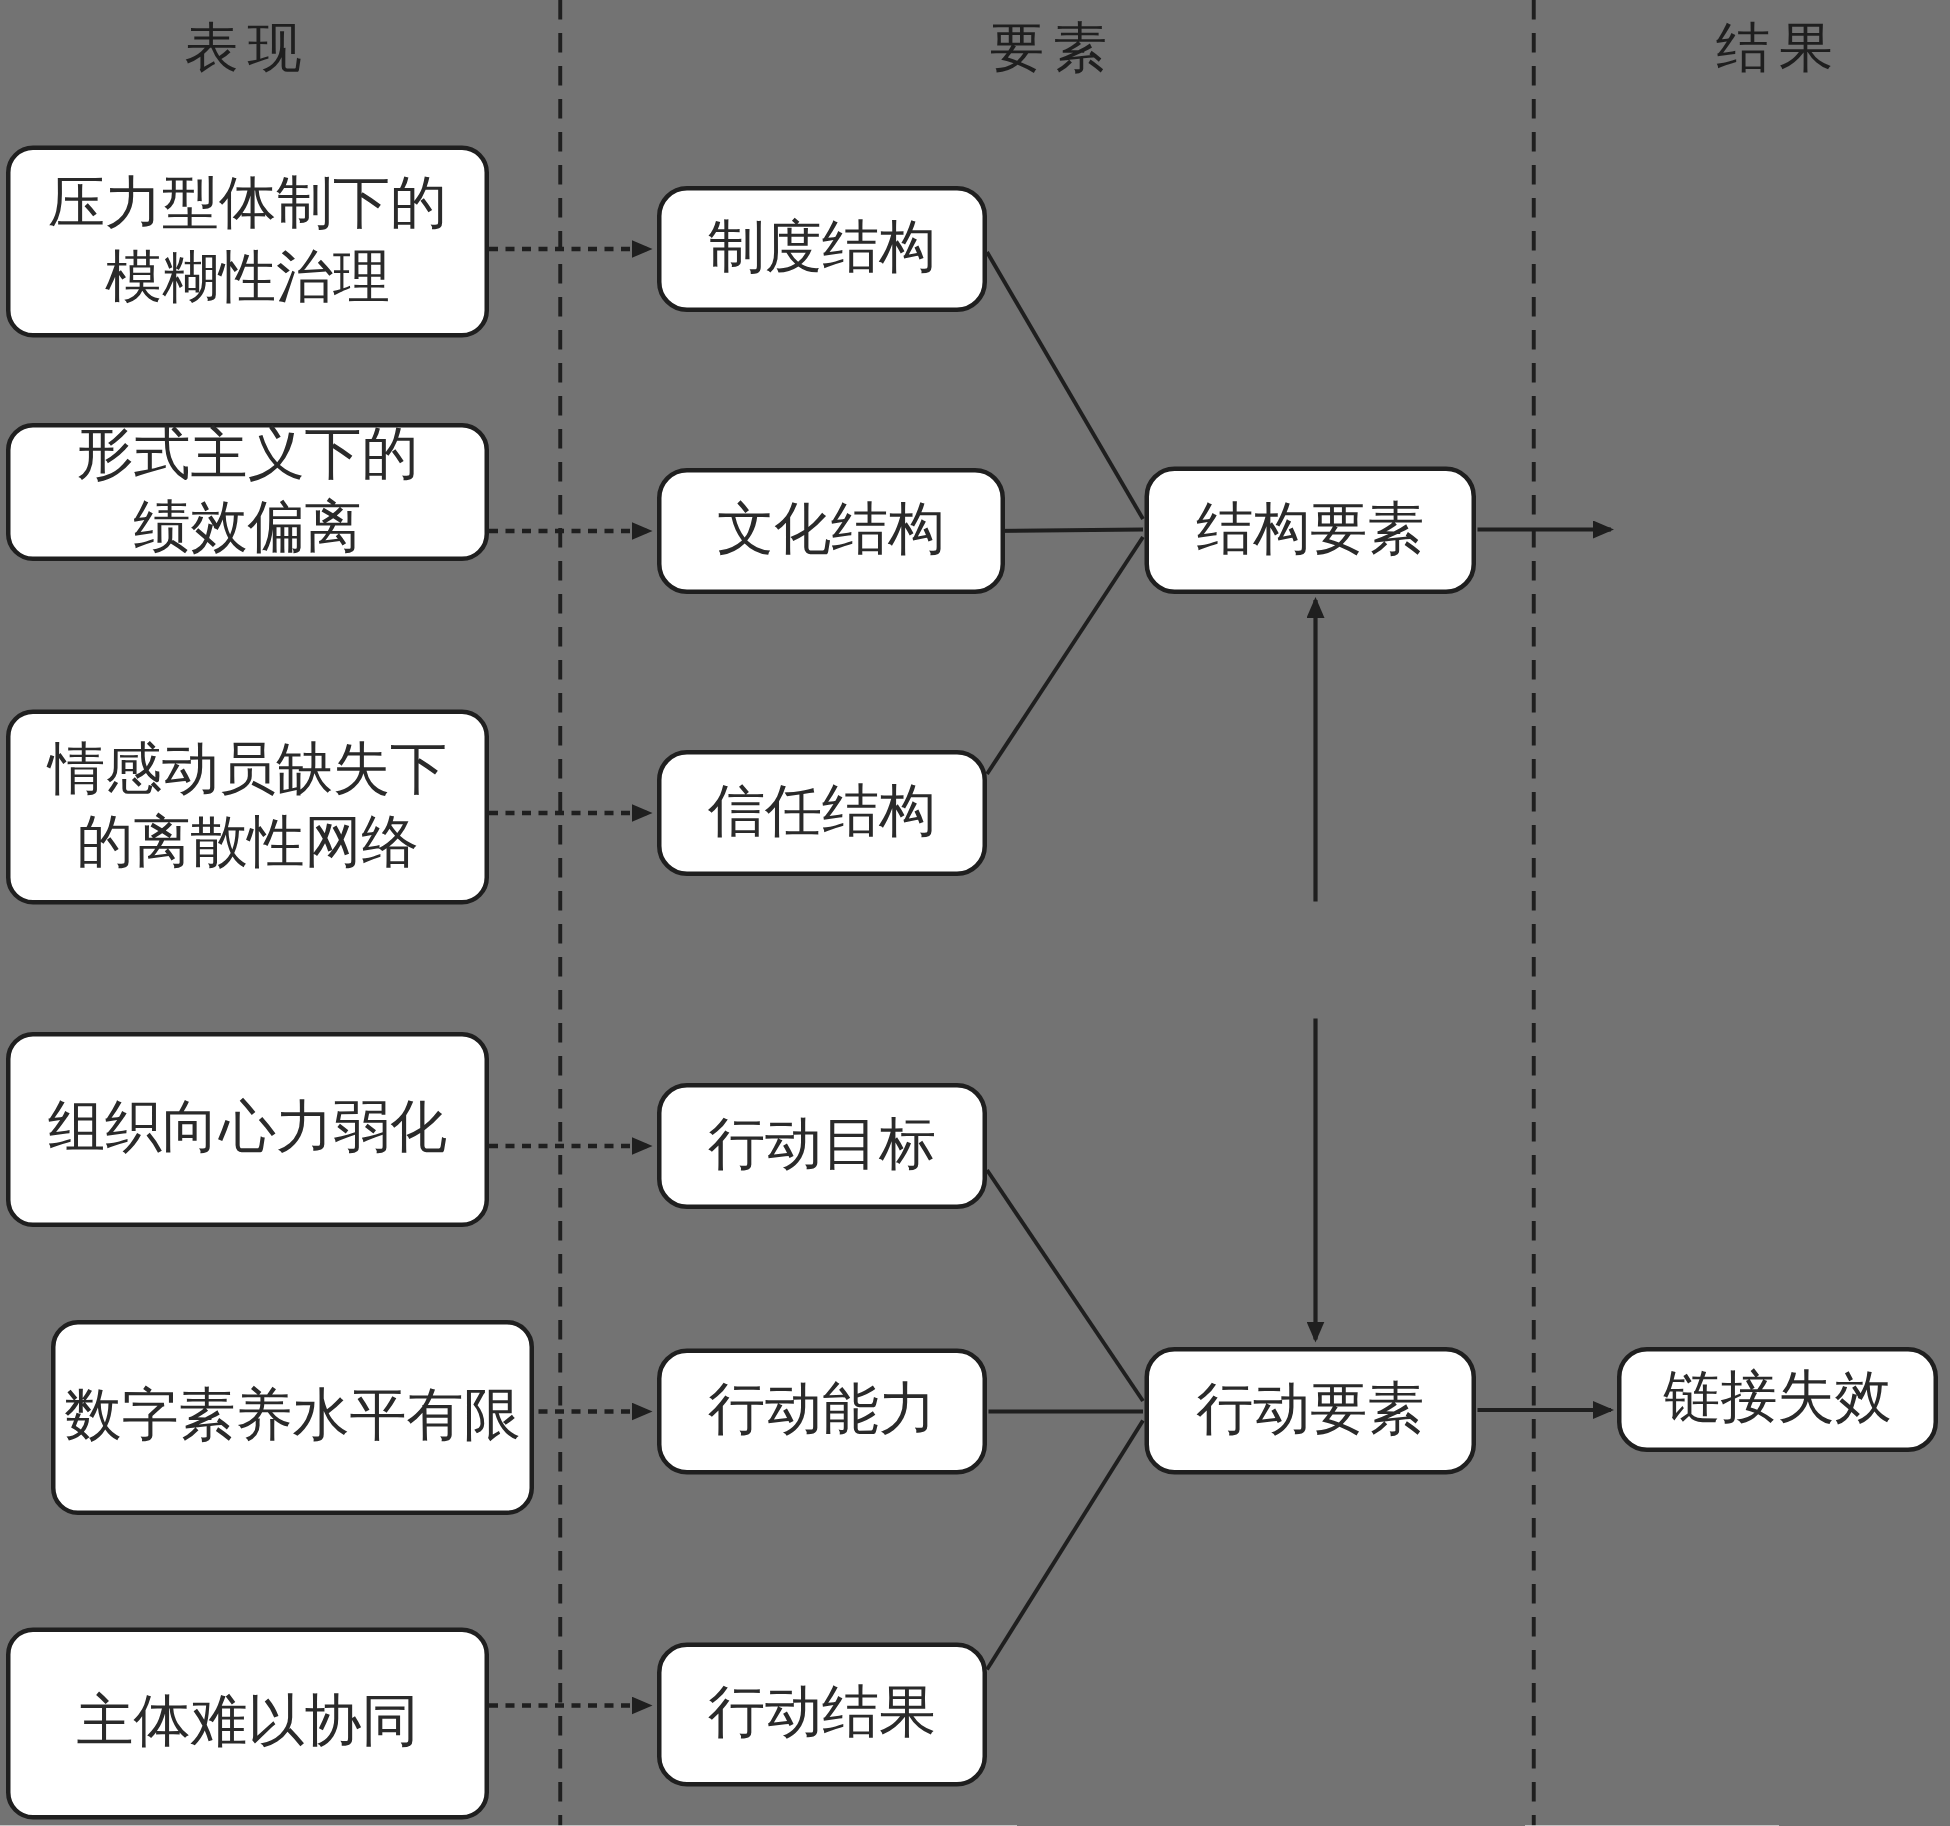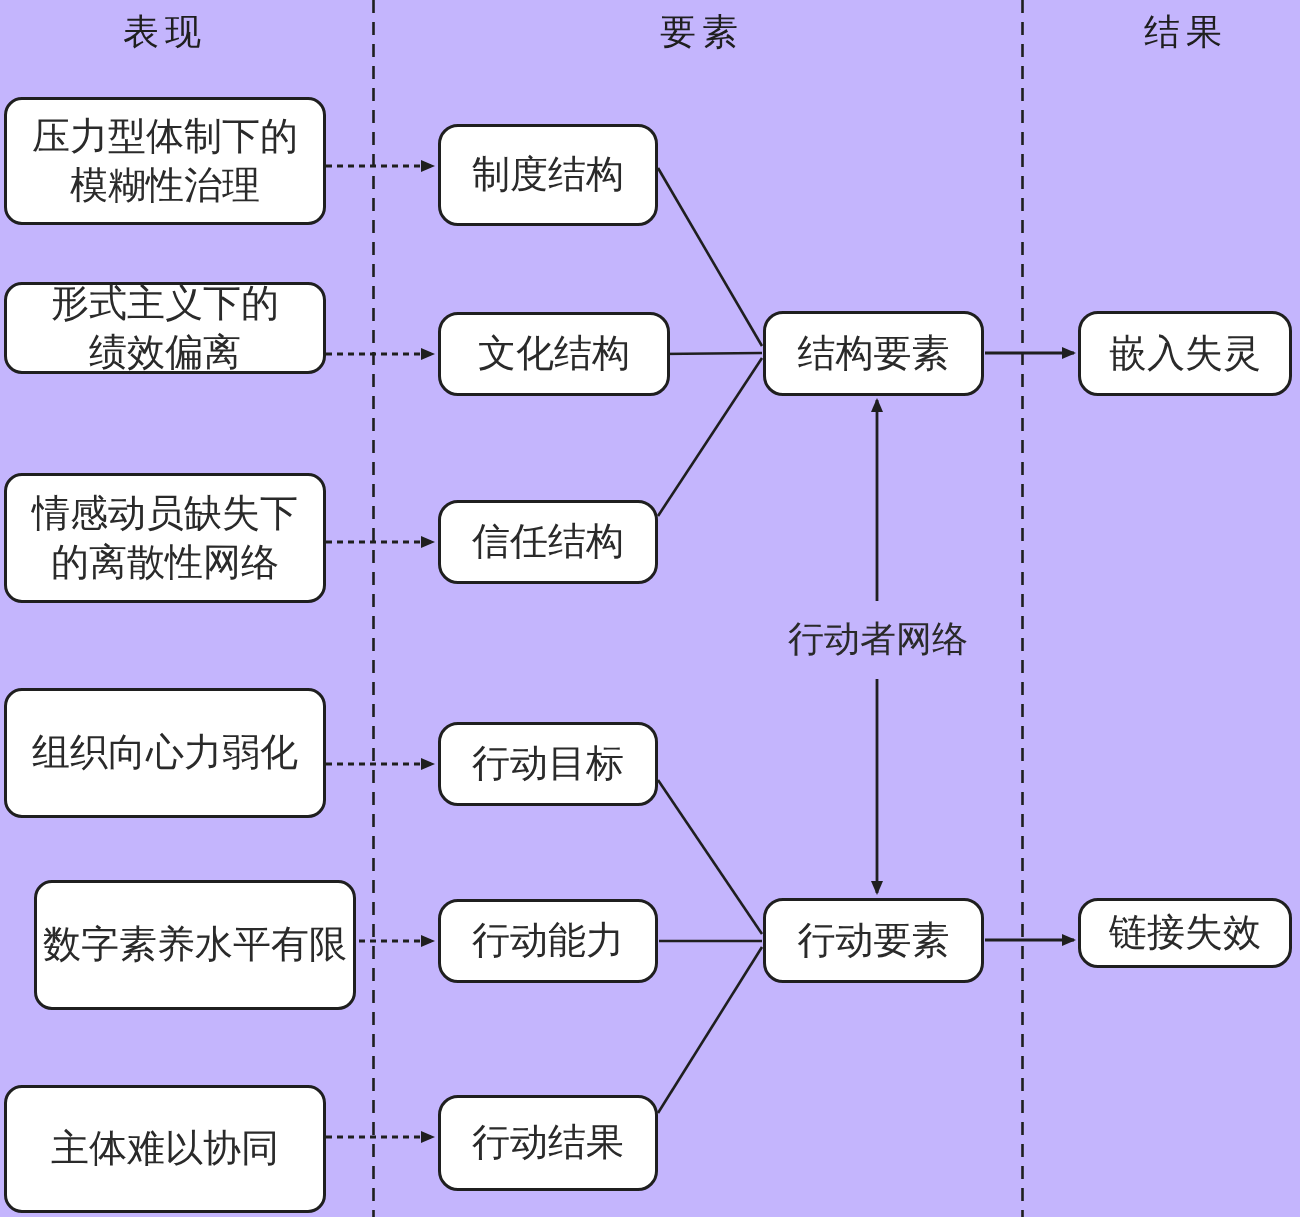--- a/index.html
+++ b/index.html
@@ -4,21 +4,21 @@
 <style>
   html, body {
     margin: 0;
     padding: 0;
     background: #ffffff;
   }
   #diagram-canvas {
     position: relative;
     width: 1300px;
     height: 1217px;
-    background: #c4b5fd;
+    background: #737373;
     font-family: "Liberation Serif", "DejaVu Serif", serif;
     color: #1f1f1f;
     overflow: hidden;
   }
   #connector-layer {
     position: absolute;
     left: 0;
     top: 0;
     width: 1300px;
     height: 1217px;
@@ -107,28 +107,26 @@
   <div class="box box-lg" style="top:97px; height:128px;">压力型体制下的
 模糊性治理</div>
   <div class="box box-lg" style="top:282px; height:92px;text-align:center;">形式主义下的
 绩效偏离</div>
   <div class="box box-lg" style="top:473px; height:130px;">情感动员缺失下
 的离散性网络</div>
   <div class="box box-lg" style="top:688px; height:130px;">组织向心力弱化</div>
   <div class="box box-lg" style="top:880px; height:130px;margin-left:30px;">数字素养水平有限</div>
   <div class="box box-lg" style="top:1085px; height:128px;">主体难以协同</div>
 
-  <div class="box box-sm" style="left:438px; top:124px; width:220px; height:102px;">制度结构</div>
+  <div class="box box-sm" style="left:438px; top:124px; width:220px; height:84px;">制度结构</div>
   <div class="box box-sm" style="left:438px; top:312px; width:232px; height:84px;">文化结构</div>
   <div class="box box-sm" style="left:438px; top:500px; width:220px; height:84px;">信任结构</div>
   <div class="box box-sm" style="left:438px; top:722px; width:220px; height:84px;">行动目标</div>
   <div class="box box-sm" style="left:438px; top:899px; width:220px; height:84px;">行动能力</div>
   <div class="box box-sm" style="left:438px; top:1095px; width:220px; height:96px;">行动结果</div>
 
   <div class="box box-sm" style="left:763px; top:311px; width:221px; height:85px;">结构要素</div>
   <div class="box box-sm" style="left:763px; top:898px; width:221px; height:85px;">行动要素</div>
 
-  <div class="box box-sm" style="left:1078px; top:311px; width:214px; height:85px;">嵌入失灵</div>
   <div class="box box-sm" style="left:1078px; top:898px; width:214px; height:70px;">链接失效</div>
 
-  <div class="floating-label" style="left:758px; top:618px; width:240px; height:42px; line-height:42px;">行动者网络</div>
 
 </div>
 
 </body></html>

